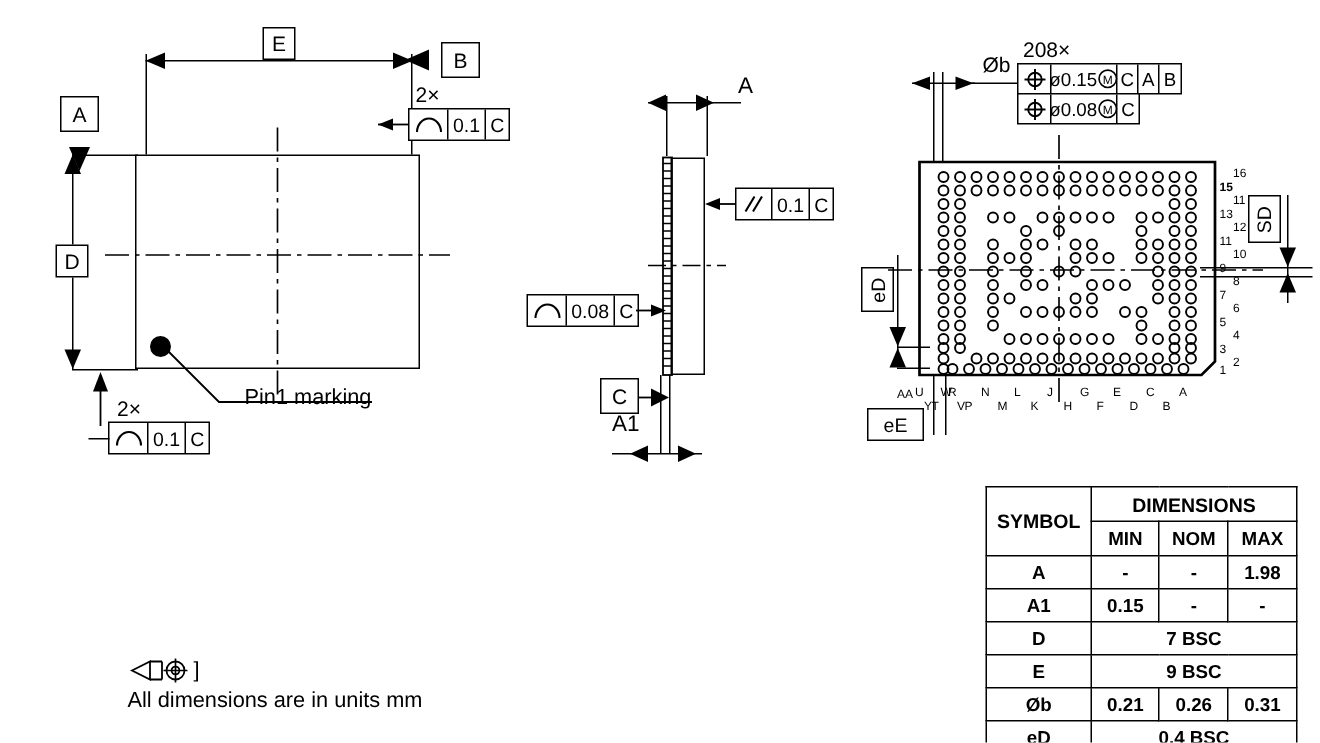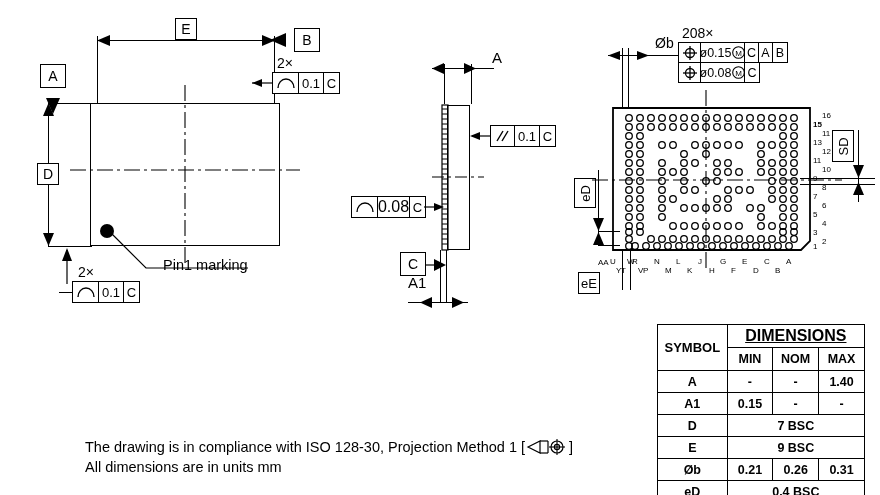--- a/index.html
+++ b/index.html
@@ -187,21 +187,21 @@
     <line x1="2" y1="6" x2="20" y2="6" stroke="#000" stroke-width="1.2"></line>
     <polygon points="0,6 10,2 10,10" fill="#000"></polygon>
   </svg>
 
   <div class="fcf" style="left:351px;top:196px;height:22px;">
     <div style="width:26px;">
       <svg width="18" height="12">
           <path d="M1,11 A8,9 0 0 1 17,11" stroke="#000" stroke-width="1.4" fill="none"></path>
         </svg>
     </div>
-    <div style="width:32px;font-size:16px;">0.08</div>
+    <div style="width:32px;font-size:13px;">0.08</div>
     <div style="width:15px;font-size:13px;">C</div>
   </div>
   <svg class="abs" style="left:424px;top:201px;" width="22" height="12">
     <line x1="0" y1="6" x2="14" y2="6" stroke="#000" stroke-width="1.2"></line>
     <polygon points="20,6 10,2 10,10" fill="#000"></polygon>
   </svg>
 
   <div class="bx" style="left:400px;top:252px;width:26px;height:24px;font-size:14px;">
     <span>C</span>
   </div>
@@ -534,21 +534,21 @@
   <div class="ln v1px" style="left:598px;top:170px;height:70px;"></div>
   <svg class="abs" style="left:592px;top:216px;" width="13" height="15">
     <polygon points="6.5,15 1,2 12,2" fill="#000"></polygon>
   </svg>
   <svg class="abs" style="left:592px;top:232px;" width="13" height="18">
     <polygon points="6.5,0 1,13 12,13" fill="#000"></polygon>
   </svg>
   <div class="ln h1px" style="left:598px;top:231px;width:22px;"></div>
   <div class="ln h1px" style="left:598px;top:245px;width:22px;"></div>
 
-  <div class="bx" style="left:578px;top:272px;width:22px;height:22px;font-size:13px;">
+  <div class="bx" style="left:578px;top:272px;width:38px;height:22px;font-size:13px;">
     <span>eE</span>
   </div>
   <div class="ln v1px" style="left:622px;top:250px;height:40px;"></div>
   <div class="ln v1px" style="left:630px;top:250px;height:40px;"></div>
 
   <div class="bx" style="left:832px;top:130px;width:22px;height:32px;font-size:13px;">
     <span style="transform:rotate(-90deg);">SD</span>
   </div>
   <div class="ln v1px" style="left:858px;top:130px;height:72px;"></div>
   <svg class="abs" style="left:852px;top:162px;" width="13" height="16">
@@ -557,51 +557,50 @@
   <svg class="abs" style="left:852px;top:182px;" width="13" height="16">
     <polygon points="6.5,0 1,13 12,13" fill="#000"></polygon>
   </svg>
   <div class="ln h1px" style="left:800px;top:178px;width:75px;"></div>
   <div class="ln h1px" style="left:800px;top:184px;width:75px;"></div>
 </div>
 
 <div>
   <div class="txt" style="left:85px;top:419px;font-size:14.5px;margin-top:41px;">All dimensions are in units mm</div>
   <div class="abs" style="left:85px;top:438px;font-size:14.5px;display:flex;align-items:center;white-space:nowrap;">
-    <span>The drawing is in compliance with ISO 128-30, Projection Method 1 [</span>
     <svg width="42" height="18" style="margin:0 1px;">
       <path d="M2,9 L14,3 L14,15 Z" fill="none" stroke="#000" stroke-width="1.2"></path>
       <line x1="14" y1="3" x2="22" y2="3" stroke="#000" stroke-width="1.2"></line>
       <line x1="14" y1="15" x2="22" y2="15" stroke="#000" stroke-width="1.2"></line>
       <line x1="22" y1="3" x2="22" y2="15" stroke="#000" stroke-width="1.2"></line>
       <circle cx="31" cy="9" r="6" fill="none" stroke="#000" stroke-width="1.2"></circle>
       <circle cx="31" cy="9" r="2.6" fill="none" stroke="#000" stroke-width="1.2"></circle>
       <line x1="23" y1="9" x2="39" y2="9" stroke="#000" stroke-width="1.1"></line>
       <line x1="31" y1="1" x2="31" y2="17" stroke="#000" stroke-width="1.1"></line>
     </svg>
     <span>]</span>
   </div>
 </div>
 
 <table class="tbl" style="left:657px;top:324px;width:208px;">
   <tbody>
       <tr>
     <td rowspan="2" style="width:70px;height:44px;font-size:13px;">SYMBOL</td>
-    <td colspan="3" style="height:22px;font-size:16px;text-decoration:underline;">DIMENSIONS</td>
+    <td colspan="3" style="height:22px;font-size:13px;">DIMENSIONS</td>
   </tr>
   <tr>
     <td style="width:46px;height:22px;">MIN</td>
     <td style="width:46px;height:22px;">NOM</td>
     <td style="width:46px;height:22px;">MAX</td>
   </tr>
   <tr>
     <td style="height:21px;">A</td>
     <td>-</td>
     <td>-</td>
-    <td>1.40</td>
+    <td>1.98</td>
   </tr>
   <tr>
     <td style="height:21px;">A1</td>
     <td>0.15</td>
     <td>-</td>
     <td>-</td>
   </tr>
   <tr>
     <td style="height:21px;">D</td>
     <td colspan="3">7 BSC</td>

